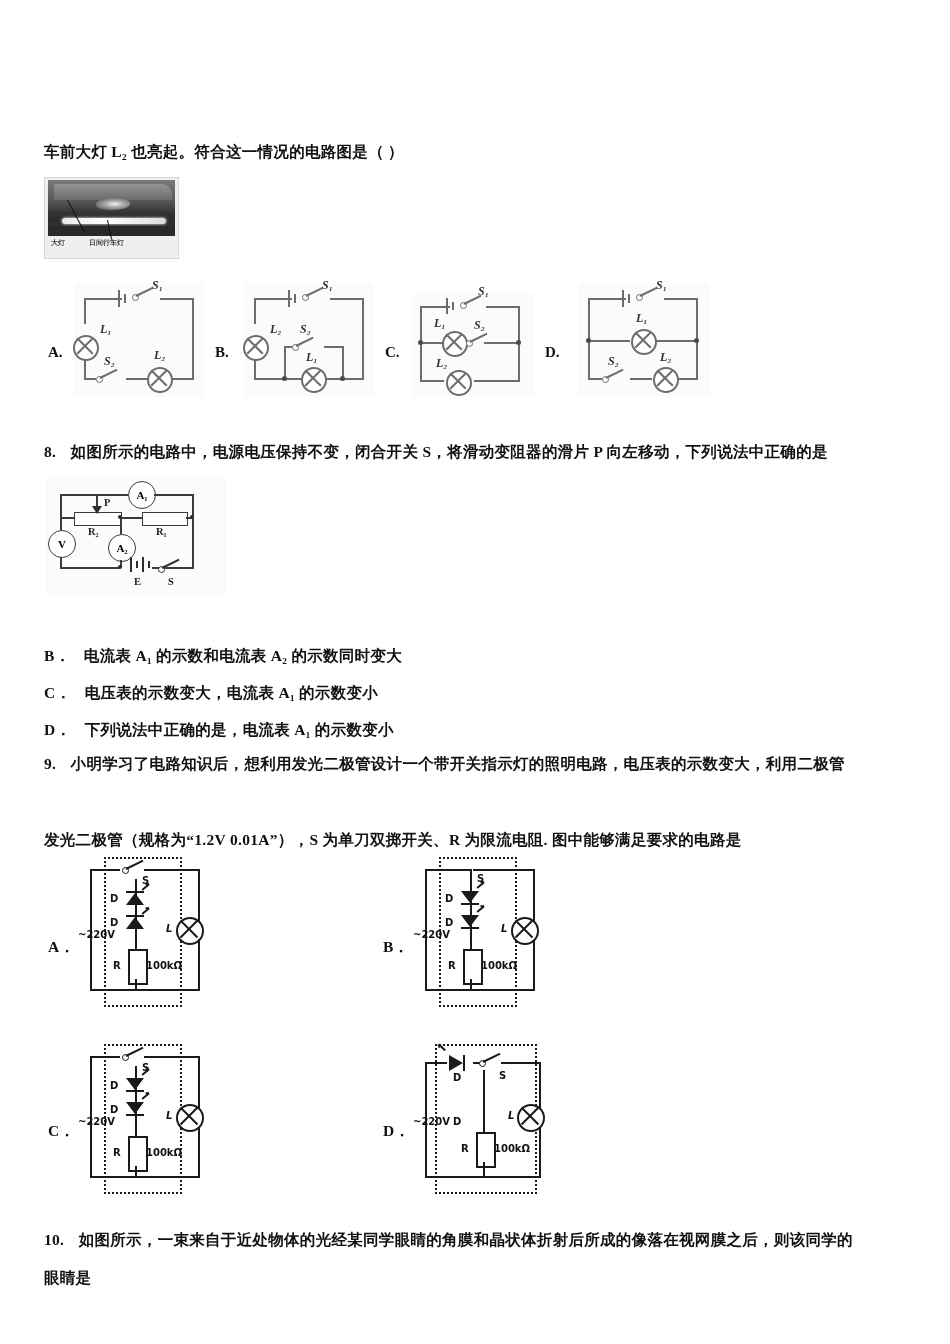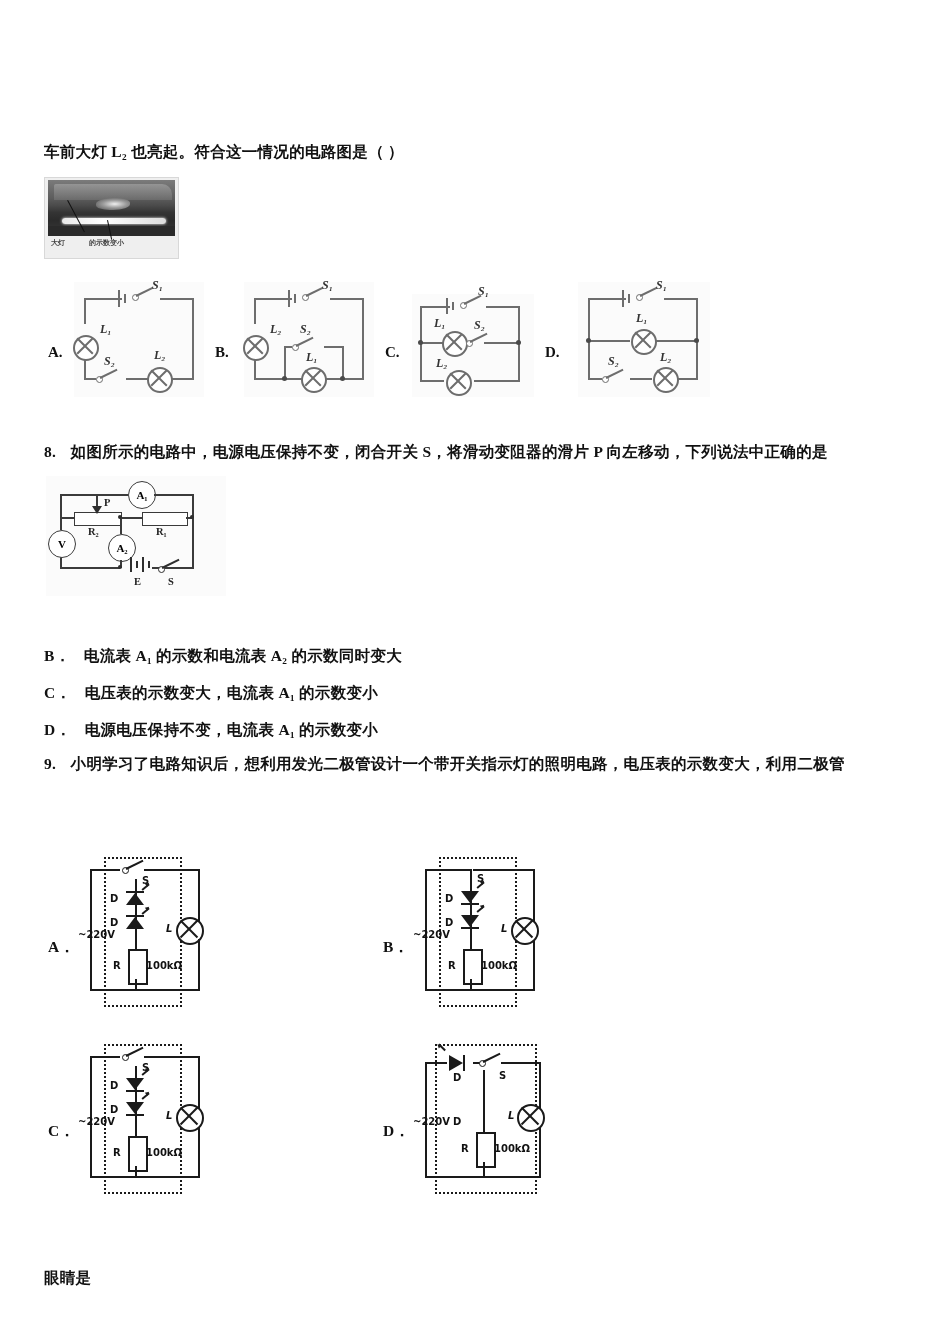--- a/index.html
+++ b/index.html
@@ -181,21 +181,21 @@
   <div class="photo">
     <div class="photo-img">
       <div class="photo-hood"></div>
       <div class="photo-lamp"></div>
       <div class="photo-strip"></div>
       <div class="photo-dark"></div>
       <div class="lead" style="left:20px; top:20px; width:36px; transform:rotate(62deg);"></div>
       <div class="lead" style="left:60px; top:40px; width:20px; transform:rotate(78deg);"></div>
     </div>
     <div class="photo-caption" style="left:6px;">大灯</div>
-    <div class="photo-caption" style="left:44px;">的示数变小</div>
+    <div class="photo-caption" style="left:44px;">日间行车灯</div>
   </div>
 
   <div class="lbl" style="left:48px; top:305px;">A.</div>
   <div class="fig" style="left:74px; top:243px; width:130px; height:115px;">
     <div class="wire h" style="left:10px; top:16px; width:38px;"></div>
     <div class="wire h" style="left:86px; top:16px; width:34px;"></div>
     <div class="wire v" style="left:10px; top:16px; height:26px;"></div>
     <div class="wire v" style="left:118px; top:16px; height:82px;"></div>
     <div class="wire v" style="left:10px; top:64px; height:34px;"></div>
     <div class="wire h" style="left:10px; top:96px; width:12px;"></div>
@@ -379,28 +379,29 @@
     <span>电流表 A₁ 的示数和电流表 A₂ 的示数同时变大</span>
   </div>
   <div class="opt" style="left:44px; top:644px;">
     <span>C．</span>
     <span style="display:inline-block;width:5px;"></span>
     <span>电压表的示数变大，电流表 A₁ 的示数变小</span>
   </div>
   <div class="opt" style="left:44px; top:681px;">
     <span>D．</span>
     <span style="display:inline-block;width:5px;"></span>
-    <span>电源电压保持不变，电流表 A₁ 的示数变小</span>
+    <span>下列说法中正确的是，电流表 A₁ 的示数变小</span>
   </div>
 
   <div class="qline" style="left:44px; top:710px;">
     <span>9.</span>
     <span style="display:inline-block;width:6px;"></span>
     <span>小明学习了电路知识后，想利用发光二极管设计一个带开关指示灯的照明电路，电压表的示数变大，利用二极管</span>
   </div>
+  <div class="qline" style="left:44px; top:786px;">发光二极管（规格为“1.2V 0.01A”），S 为单刀双掷开关、R 为限流电阻. 图中能够满足要求的电路是</div>
 
   <div class="optlbl" style="left:48px; top:898px;">A．</div>
   <div class="q9" style="left:80px; top:818px; width:145px; height:150px;">
     <div class="dashbox" style="left:24px; top:0px; width:74px; height:146px; border-style:dotted; border-width:2px;"></div>
     <div class="bk h" style="left:10px; top:12px; width:30px;"></div>
     <div class="bk h" style="left:64px; top:12px; width:56px;"></div>
     <div class="bk v" style="left:10px; top:12px; height:122px;"></div>
     <div class="bk v" style="left:118px; top:12px; height:122px;"></div>
     <div class="bk h" style="left:10px; top:132px; width:110px;"></div>
     <div class="q9txt" style="left:-2px; top:72px;">~220V</div>
@@ -515,15 +516,20 @@
     <div class="bk v" style="left:68px; top:26px; height:66px;"></div>
     <div class="rbox" style="left:61px; top:88px; width:16px; height:32px;"></div>
     <div class="bk v" style="left:68px; top:118px; height:15px;"></div>
     <div class="q9txt" style="left:46px; top:99px;">R</div>
     <div class="q9txt" style="left:79px; top:99px;">100kΩ</div>
     <div class="q9lamp" style="left:102px; top:60px;"></div>
     <div class="q9txt ital" style="left:93px; top:66px;">L</div>
     <div class="bk v" style="left:124px; top:48px; height:14px;"></div>
   </div>
 
+  <div class="qline" style="left:44px; top:1186px;">
+    <span>10.</span>
+    <span style="display:inline-block;width:6px;"></span>
+    <span>如图所示，一束来自于近处物体的光经某同学眼睛的角膜和晶状体折射后所成的像落在视网膜之后，则该同学的</span>
+  </div>
   <div class="qline" style="left:44px; top:1224px;">眼睛是</div>
 
 </div>
 
 </body></html>

